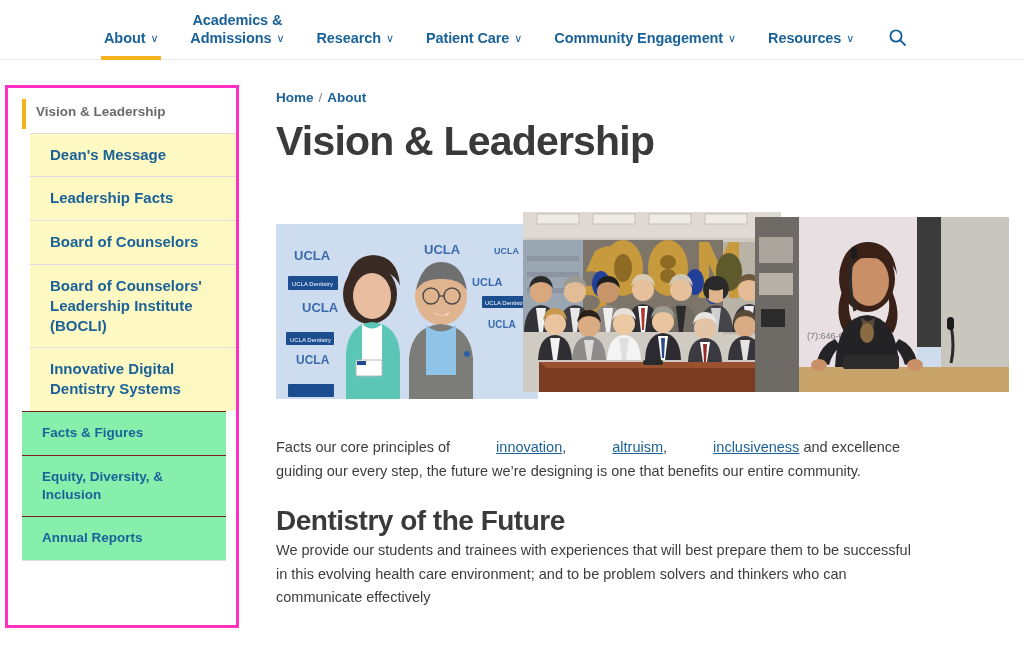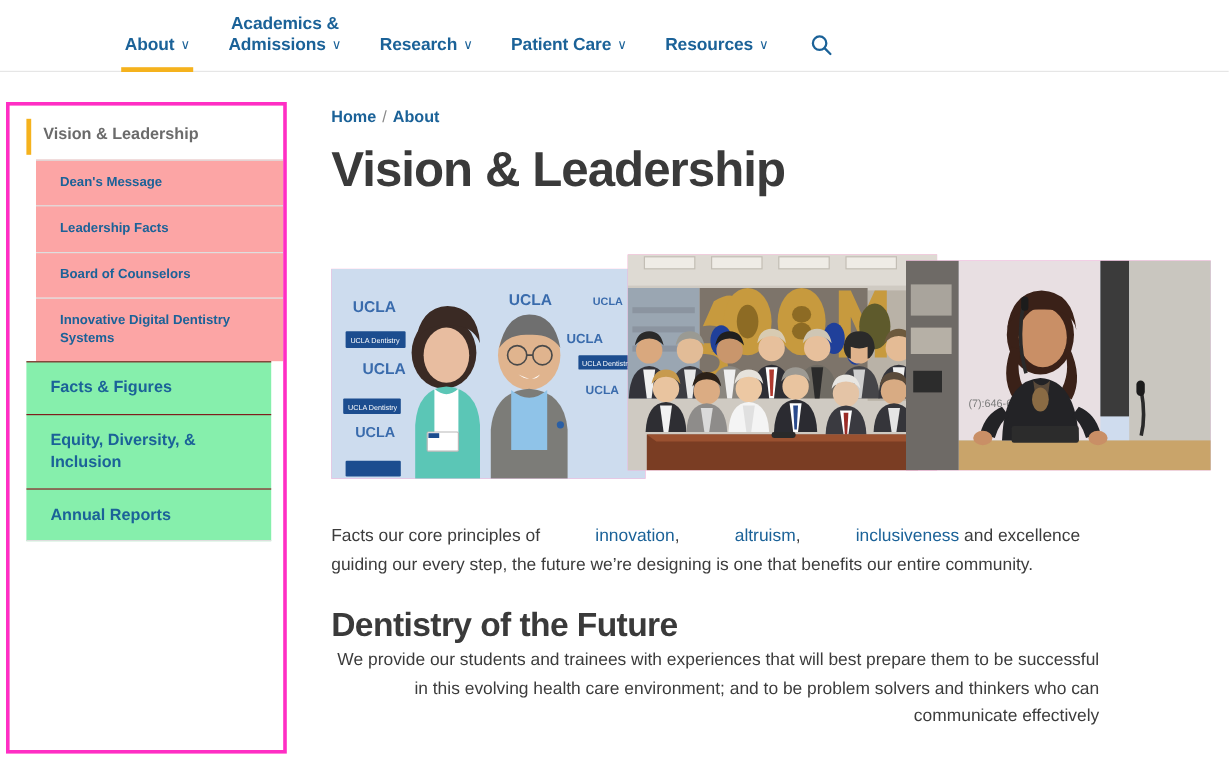--- a/index.html
+++ b/index.html
@@ -109,24 +109,24 @@
     position: absolute;
     left: 14px;
     top: 6px;
     bottom: 4px;
     width: 4px;
     background: #f5b21d;
   }
   .sub-list { list-style: none; padding-left: 22px; }
   .sub-item {
     display: block;
-    background: #fca5a5;
+    background: #fef9c3;
     border-top: 1px solid #dedede;
     color: #1b6298;
-    font-size: 11px;
+    font-size: 15px;
     font-weight: bold;
     line-height: 1.32;
     padding: 11px 14px 12px 20px;
     cursor: pointer;
   }
   .main-list { list-style: none; padding-left: 14px; padding-right: 10px; }
   .main-item {
     display: block;
     background: #86efac;
     border-top: 1px solid #7f1d1d;
@@ -165,48 +165,49 @@
 
   
   .collage {
     position: relative;
     height: 200px;
     margin: 48px 0 24px 0;
   }
   .photo {
     position: absolute;
     overflow: hidden;
-    background: #f9a8d4;
+    background: #b91c1c;
   }
   .photo-left  { left: 0px;   top: 12px; width: 262px; height: 175px; z-index: 1; }
   .photo-mid   { left: 247px; top: 0px;  width: 258px; height: 180px; z-index: 2; }
   .photo-right { left: 479px; top: 5px;  width: 254px; height: 175px; z-index: 3; }
   .photo > svg { display: block; width: 100%; height: 100%; }
 
   
   .para {
     font-size: 14.5px;
     line-height: 1.62;
     color: #3c3c3c;
     margin-bottom: 22px;
     max-width: 640px;
   }
   .para a {
     color: #1b6298;
+    text-decoration: underline;
     cursor: pointer;
     padding-left: 42px;
   }
   .section-title {
     font-size: 28px;
     font-weight: bold;
     color: #3a3a3a;
     letter-spacing: -0.5px;
     margin-bottom: 2px;
   }
-  .para-clipped { max-width: 640px; text-align: right; }
+  .para-clipped { max-width: 640px; }
 </style>
 </head>
 <body>
 
 <div class="topbar">
   <nav class="nav-list">
 
     <a class="nav-item active">
       <span>About</span><span class="caret">∨</span>
     </a>
@@ -217,20 +218,23 @@
     </a>
 
     <a class="nav-item">
       <span>Research</span><span class="caret">∨</span>
     </a>
 
     <a class="nav-item">
       <span>Patient Care</span><span class="caret">∨</span>
     </a>
 
+    <a class="nav-item">
+      <span>Community Engagement</span><span class="caret">∨</span>
+    </a>
 
     <a class="nav-item">
       <span>Resources</span><span class="caret">∨</span>
     </a>
 
     <div class="nav-search">
       <svg width="19" height="19" viewBox="0 0 19 19">
         <circle cx="8" cy="8" r="5.6" fill="none" stroke="#1b6298" stroke-width="1.9"></circle>
         <line x1="12.1" y1="12.1" x2="17" y2="17" stroke="#1b6298" stroke-width="1.9" stroke-linecap="round"></line>
       </svg>
@@ -251,20 +255,23 @@
 
       <ul class="sub-list">
         <li>
             <a class="sub-item">Dean's Message</a>
           </li>
         <li>
             <a class="sub-item">Leadership Facts</a>
           </li>
         <li>
             <a class="sub-item">Board of Counselors</a>
+          </li>
+        <li>
+            <a class="sub-item">Board of Counselors' Leadership Institute (BOCLI)</a>
           </li>
         <li>
             <a class="sub-item">Innovative Digital Dentistry Systems</a>
           </li>
       </ul>
 
       <ul class="main-list">
         <li>
             <a class="main-item">Facts &amp; Figures</a>
           </li>

